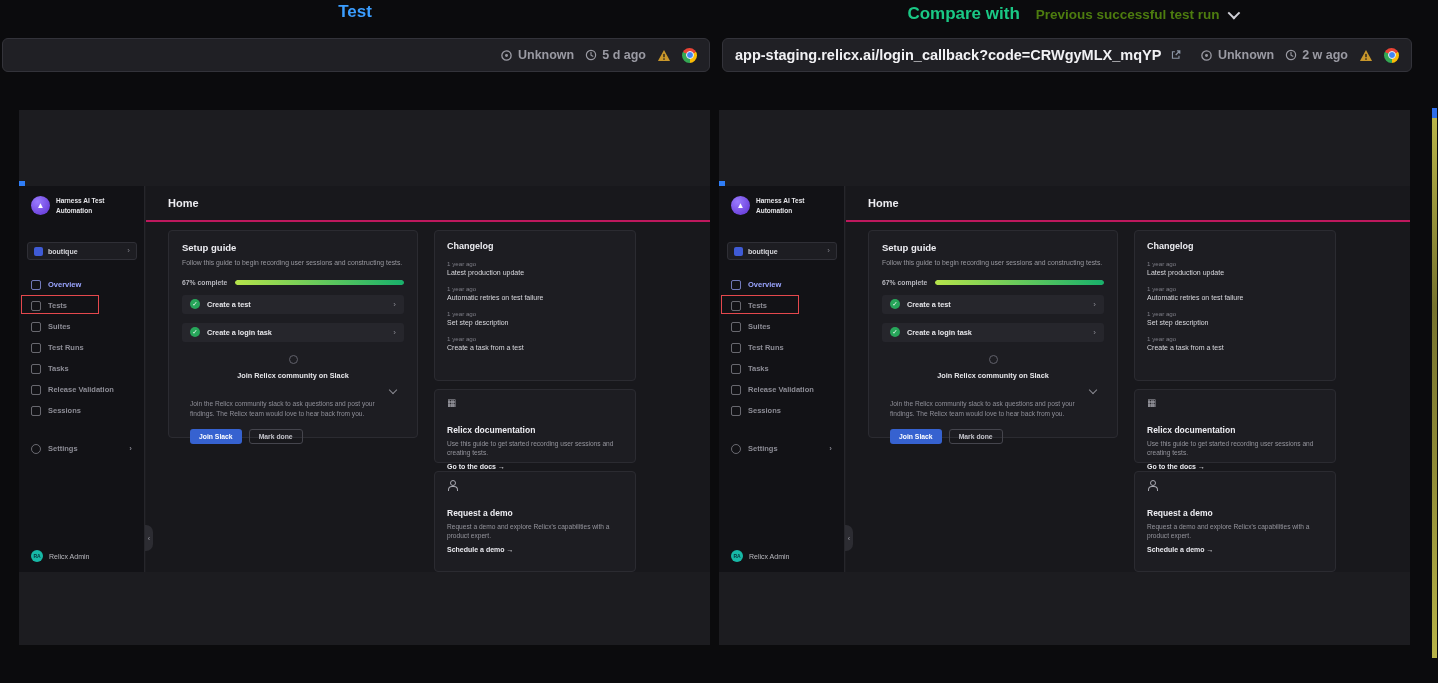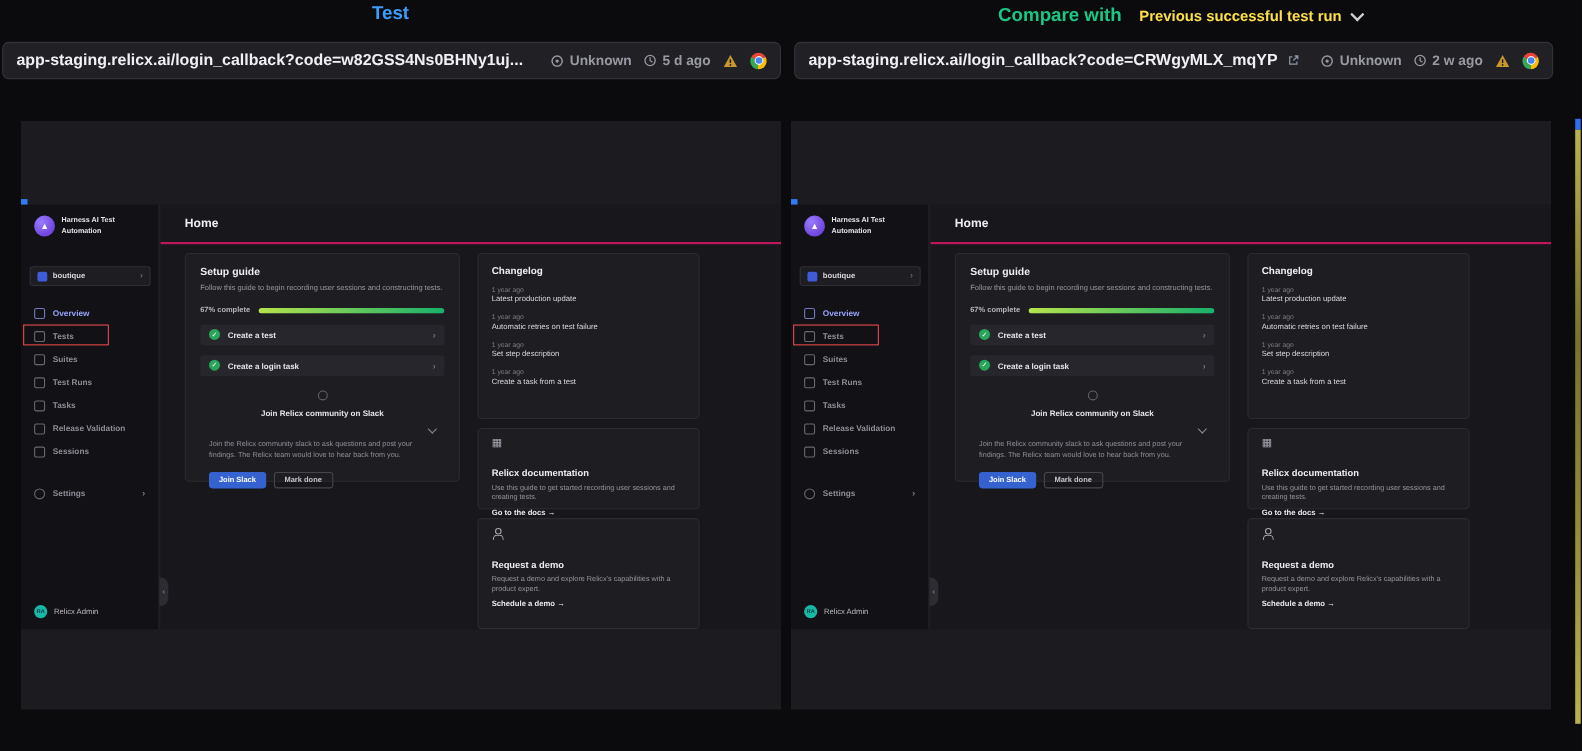--- a/index.html
+++ b/index.html
@@ -8,21 +8,21 @@
     background:#0b0b0d;
     font-family:"Liberation Sans","DejaVu Sans",sans-serif;
     -webkit-font-smoothing:antialiased;
   }
   
   .title-left{position:absolute;left:0;top:2px;width:710px;text-align:center;
     font-size:17px;font-weight:bold;color:#3b9eff;}
   .title-right{position:absolute;left:722px;top:2px;width:700px;height:24px;
     display:flex;justify-content:center;align-items:center;gap:16px;}
   .compare-label{font-size:17px;font-weight:bold;color:#1ac885;}
-  .compare-select{display:flex;align-items:center;gap:8px;color:#fde047;
+  .compare-select{display:flex;align-items:center;gap:8px;color:#4d7c0f;
     font-size:13.5px;font-weight:bold;cursor:pointer;}
   .caret-down{width:7px;height:7px;border-right:2px solid #cfcfd6;border-bottom:2px solid #cfcfd6;
     transform:rotate(45deg) translateY(-2px);}
   
   .urlbar{position:absolute;top:38px;height:34px;background:#202025;border:1px solid #33333a;
     border-radius:6px;display:flex;align-items:center;padding:0 12px;box-sizing:border-box;gap:9px;}
   .urlbar.left{left:2px;width:708px;}
   .urlbar.right{left:722px;width:690px;}
   .url-text{font-size:14.5px;font-weight:bold;color:#f1f1f4;white-space:nowrap;overflow:hidden;}
   .spacer{flex:1;}
@@ -130,21 +130,20 @@
 <div class="title-left">Test</div>
 <div class="title-right">
   <span class="compare-label">Compare with</span>
   <span class="compare-select">
     <span>Previous successful test run</span>
     <span class="caret-down"></span>
   </span>
 </div>
 
 <div class="urlbar left">
-  <span class="url-text">app-staging.relicx.ai/login_callback?code=w82GSS4Ns0BHNy1uj...</span>
   <span class="spacer"></span>
   <span class="meta-group">
     <span class="meta">
       <svg width="13" height="13" viewBox="0 0 14 14">
           <circle cx="7" cy="7" r="5" fill="none" stroke="#9a9aa3" stroke-width="1.4"></circle>
           <circle cx="7" cy="7" r="1.6" fill="#9a9aa3"></circle>
         </svg>
       <span>Unknown</span>
     </span>
     <span class="meta">

